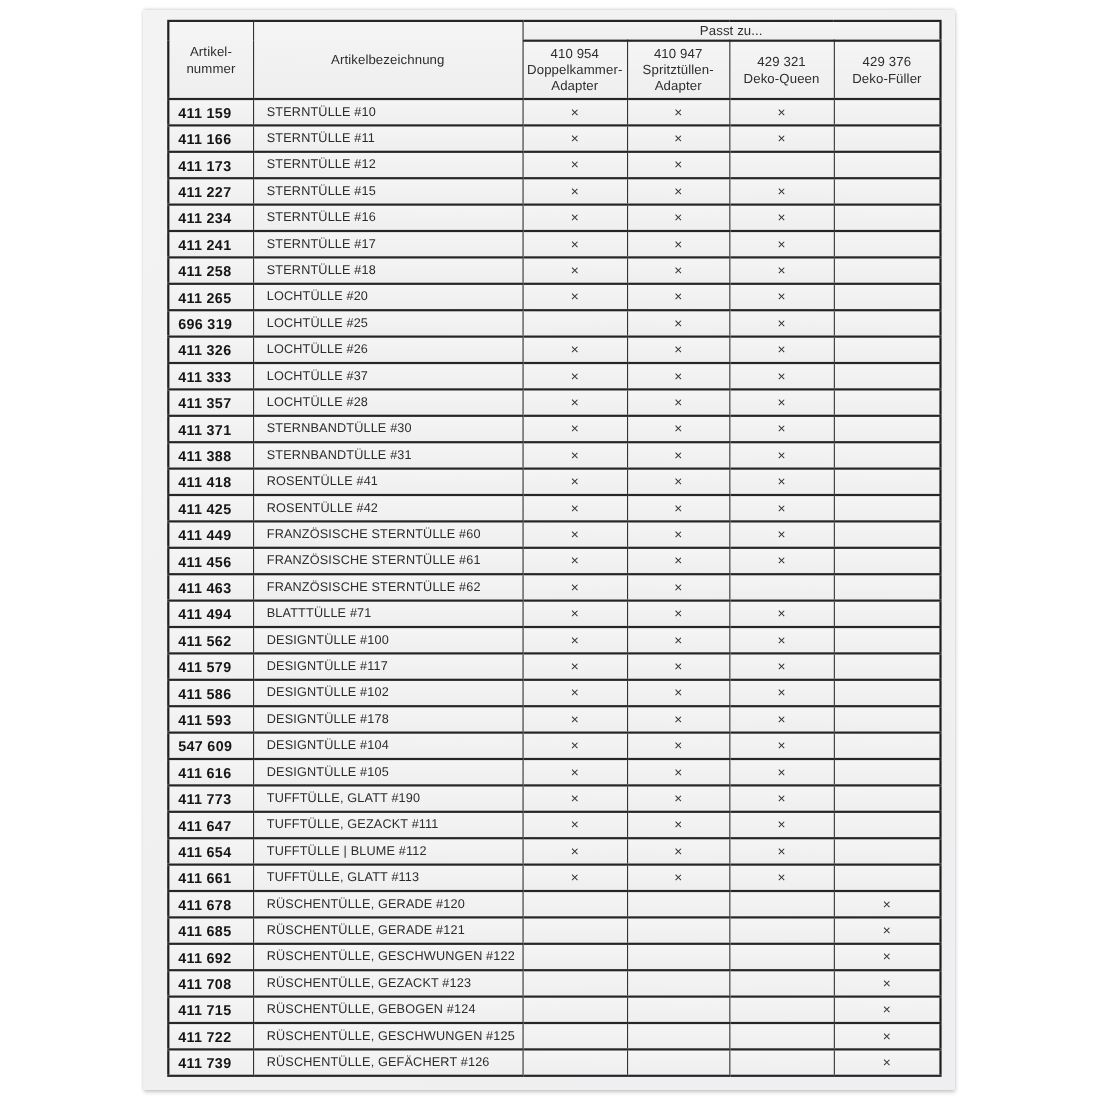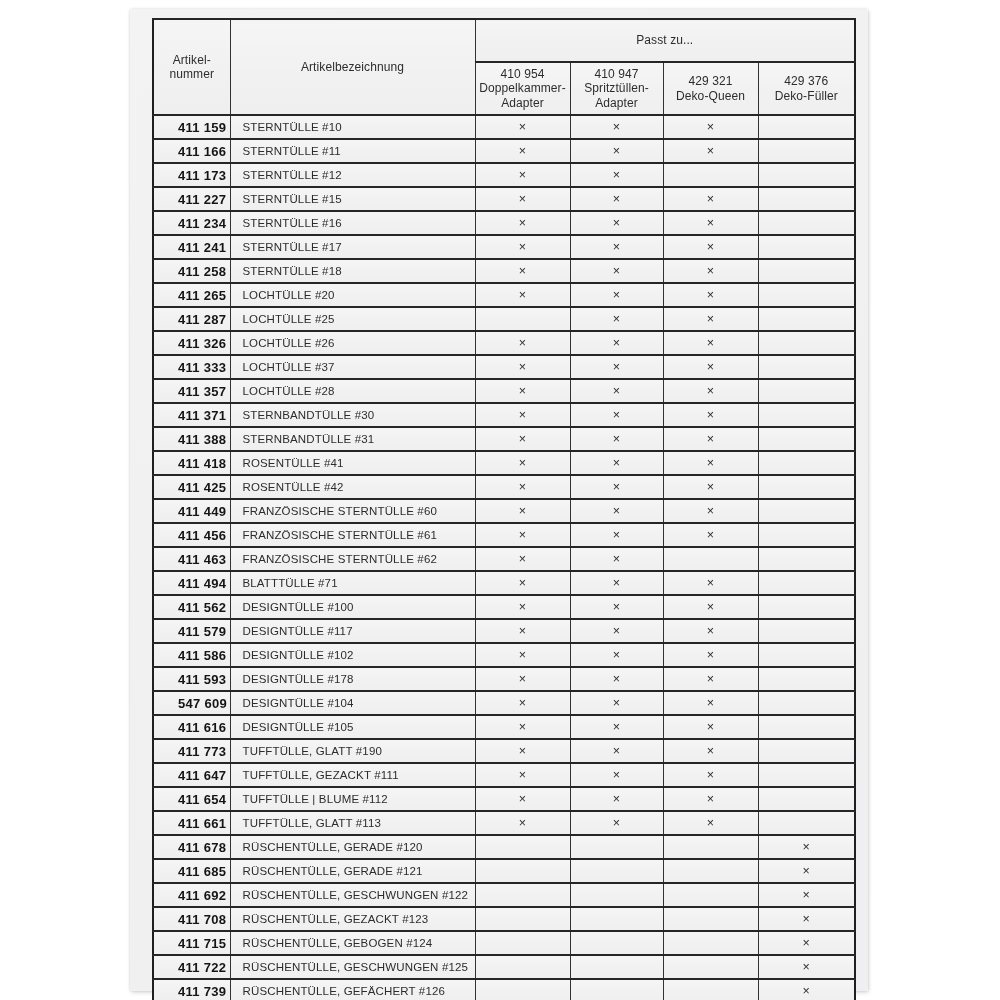--- a/index.html
+++ b/index.html
@@ -38,29 +38,29 @@
   }
   .compat thead th {
     font-weight: normal;
     font-size: 12px;
     line-height: 1.2;
     color: #2d2d2d;
     text-align: center;
     vertical-align: middle;
     letter-spacing: 0.1px;
   }
-  .th-passt { height: 43px; }
+  .th-passt { height: 18px; }
   .th-sub   { height: 53px; padding: 0 3px; }
   .pre-line { white-space: pre-line; }
   .compat tbody td { height: 24px; vertical-align: middle; }
   td.nr {
     font-weight: bold;
     font-size: 13px;
     color: #151515;
-    padding-left: 24px;
+    padding-left: 8px;
     letter-spacing: 0.3px;
     white-space: nowrap;
   }
   td.name {
     font-size: 11.5px;
     color: #2c2c2c;
     padding-left: 12px;
     letter-spacing: 0.15px;
     white-space: nowrap;
   }
@@ -171,21 +171,21 @@
           </tr>
           <tr>
             <td class="nr">411 265</td>
             <td class="name">LOCHTÜLLE #20</td>
             <td class="mark">×</td>
             <td class="mark">×</td>
             <td class="mark">×</td>
             <td class="mark"></td>
           </tr>
           <tr>
-            <td class="nr">411 287</td>
+            <td class="nr">696 319</td>
             <td class="name">LOCHTÜLLE #25</td>
             <td class="mark"></td>
             <td class="mark">×</td>
             <td class="mark">×</td>
             <td class="mark"></td>
           </tr>
           <tr>
             <td class="nr">411 326</td>
             <td class="name">LOCHTÜLLE #26</td>
             <td class="mark">×</td>

